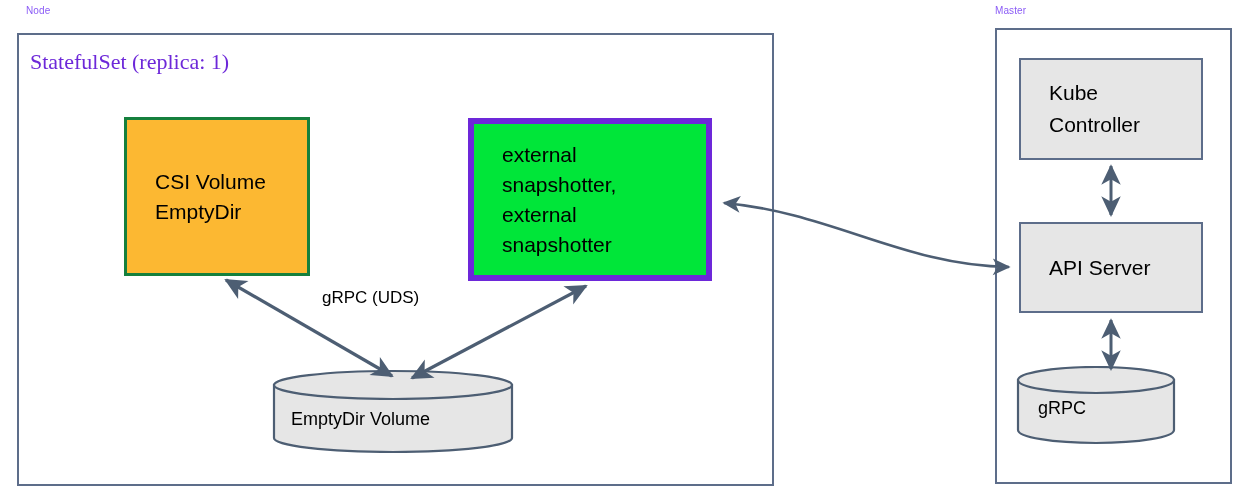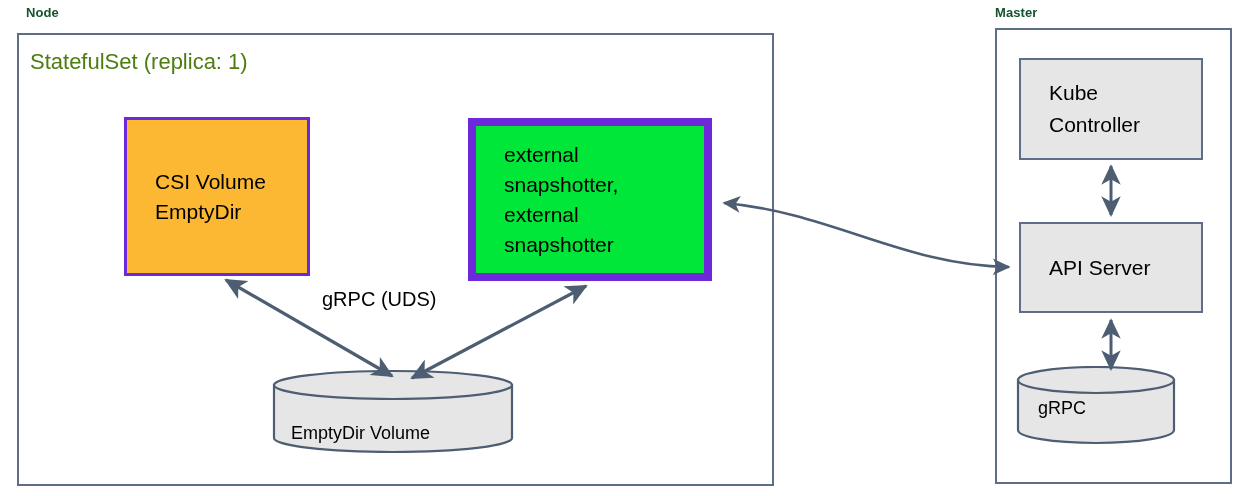--- a/index.html
+++ b/index.html
@@ -13,83 +13,84 @@
   }
   #canvas {
     position: relative;
     width: 1250px;
     height: 496px;
     background: #ffffff;
     overflow: hidden;
   }
   .group-label {
     position: absolute;
-    font-size: 13px;
-    font-weight: bold;
-    color: #14532d;
+    font-size: 10px;
+    font-weight: normal;
+    color: #8b5cf6;
     letter-spacing: 0.1px;
     white-space: nowrap;
   }
   .group-box {
     position: absolute;
     border: 2px solid #5D6D8A;
     background: transparent;
     box-sizing: border-box;
   }
   .node-title {
     position: absolute;
     font-size: 22px;
-    color: #4d7c0f;
+    color: #6d28d9;
     white-space: nowrap;
+    font-family: Liberation Serif, serif;
   }
   .rect-node {
     position: absolute;
     box-sizing: border-box;
     display: flex;
     flex-direction: column;
     justify-content: center;
     overflow: hidden;
   }
   .rect-node .lines {
     padding-left: 28px;
   }
   .rect-node .line {
     font-size: 21px;
     line-height: 30px;
     color: #000000;
     white-space: nowrap;
   }
   .csi-box {
     background: #FCB832;
-    border: 3px solid #6d28d9;
+    border: 3px solid #15803d;
   }
   .ext-box {
     background: #00E639;
-    border: 8px solid #6d28d9;
+    border: 6px solid #6d28d9;
   }
   .master-box {
     background: #E6E6E6;
     border: 2px solid #5D6D8A;
   }
   .master-box .line {
     font-size: 21px;
     line-height: 32px;
   }
   .cylinder {
     position: absolute;
   }
   .cyl-label {
     position: absolute;
     font-size: 18px;
     color: #000000;
     white-space: nowrap;
   }
   .edge-label {
     position: absolute;
-    font-size: 20px;
+    font-size: 17px;
     color: #000000;
     white-space: nowrap;
   }
   svg.overlay {
     position: absolute;
     left: 0;
     top: 0;
     width: 1250px;
     height: 496px;
     pointer-events: none;
@@ -123,21 +124,21 @@
   </div>
 
   <div class="edge-label" style="left:322px; top:288px;">gRPC (UDS)</div>
 
   <div class="cylinder" style="left:271px; top:369px; width:244px; height:85px;">
     <svg width="244" height="85" viewBox="0 0 244 85">
       <path d="M3,16 L3,69 A119,14 0 0 0 241,69 L241,16 Z" fill="#E6E6E6" stroke="#4D5E73" stroke-width="2.2"></path>
       <ellipse cx="122" cy="16" rx="119" ry="14" fill="#E6E6E6" stroke="#4D5E73" stroke-width="2.2"></ellipse>
     </svg>
   </div>
-  <div class="cyl-label" style="left:291px; top:409px;margin-top:14px;">EmptyDir Volume</div>
+  <div class="cyl-label" style="left:291px; top:409px;">EmptyDir Volume</div>
 
   <div class="group-label" style="left:995px; top:5px;text-align:right;">Master</div>
 
   <div class="group-box" style="left:995px; top:28px; width:237px; height:456px;"></div>
 
   <div class="rect-node master-box" style="left:1019px; top:58px; width:184px; height:102px;">
     <div class="lines">
       <div class="line">Kube</div>
       <div class="line">Controller</div>
     </div>

